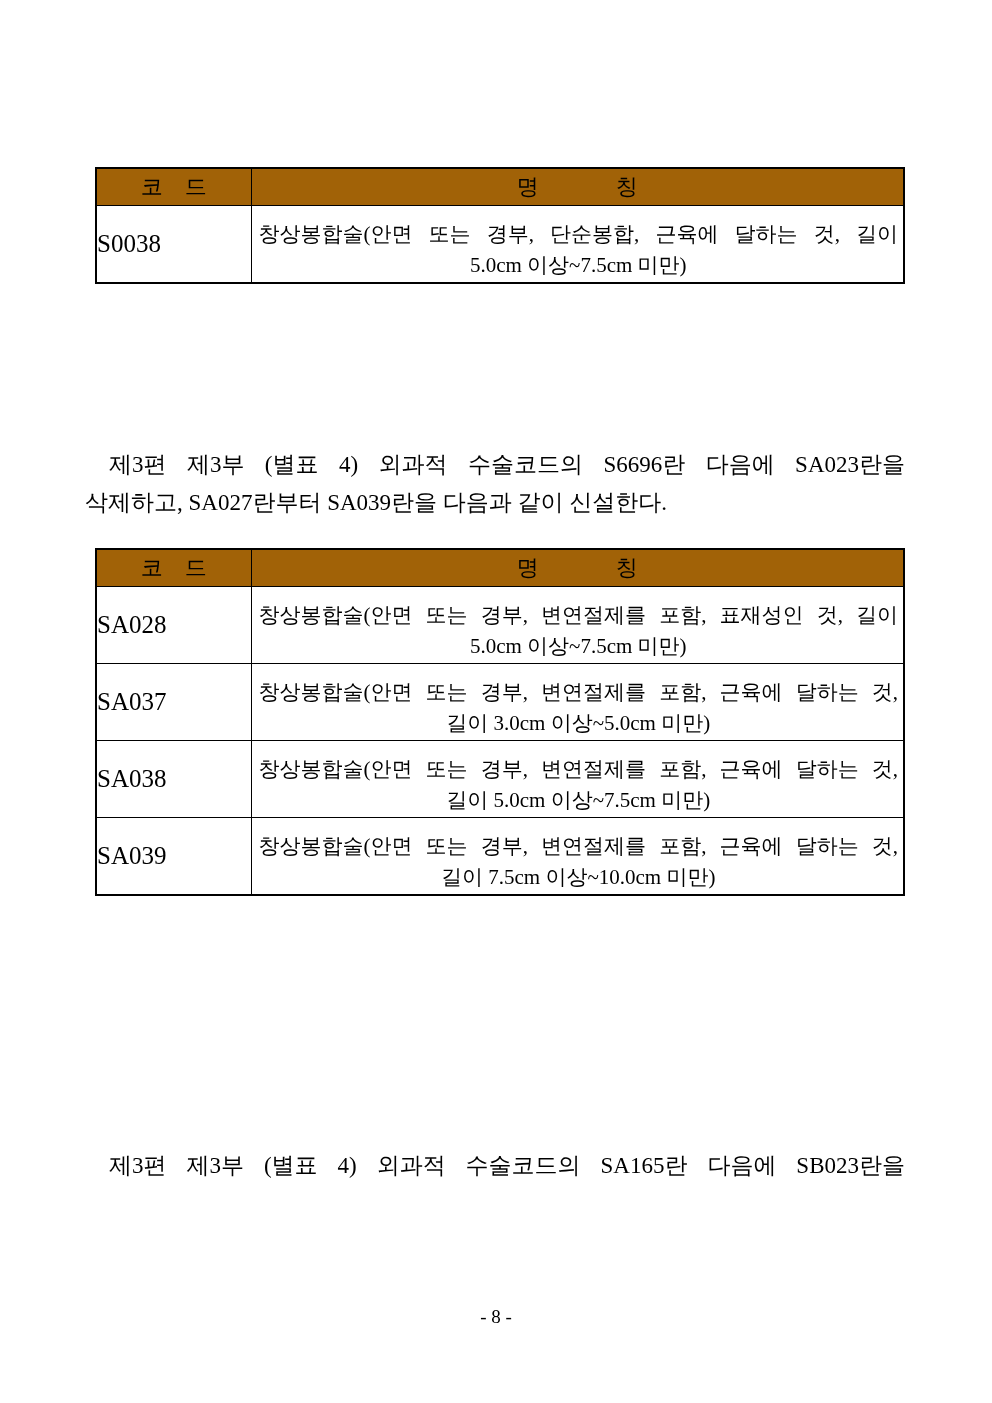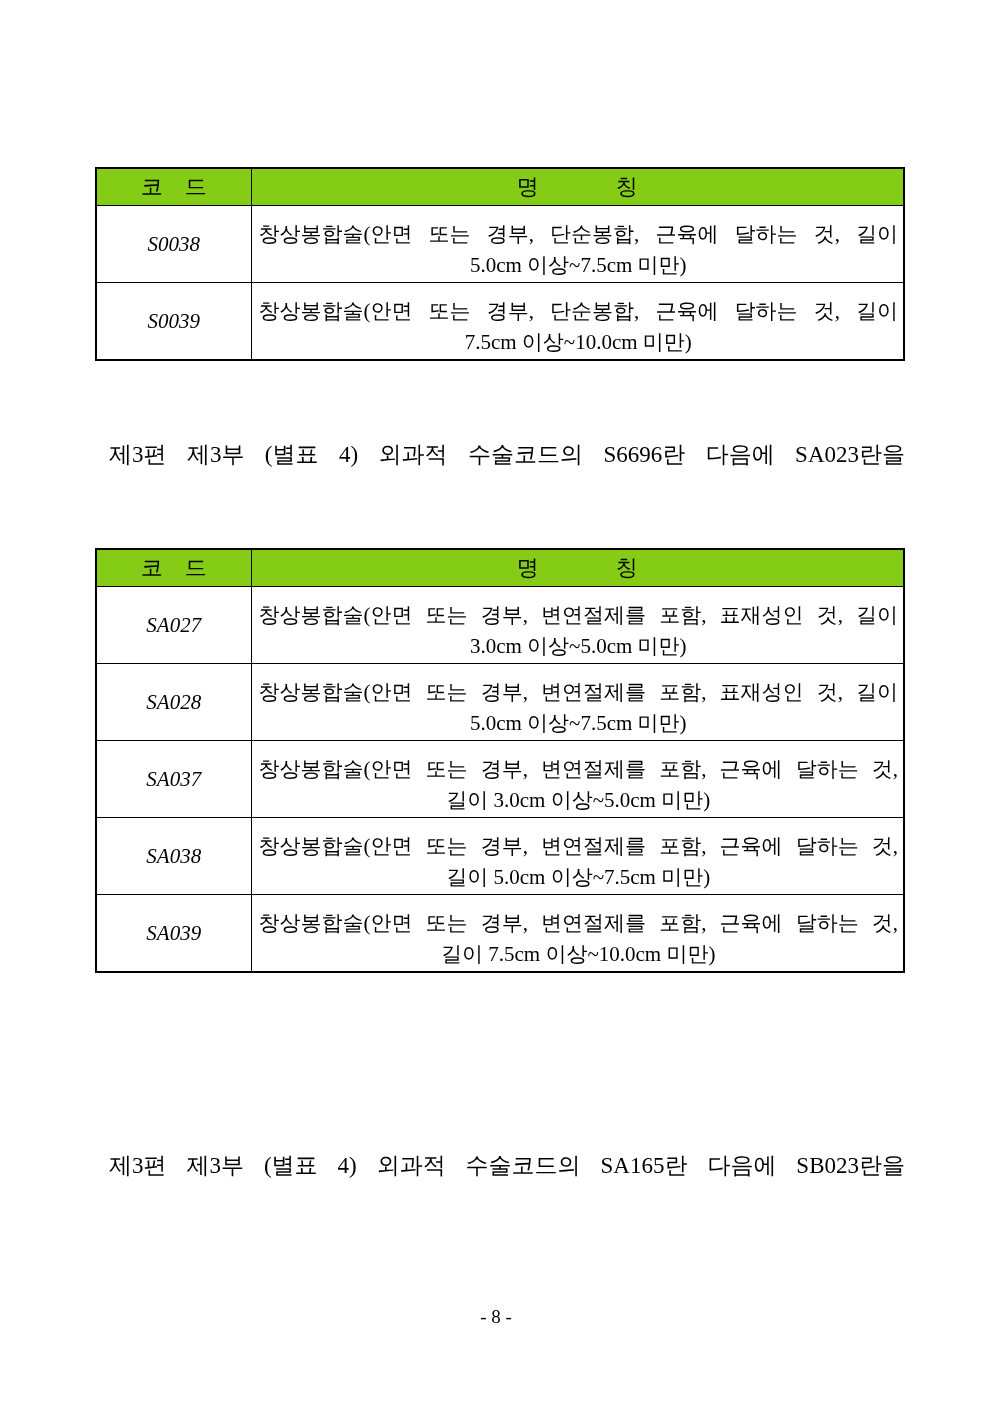--- a/index.html
+++ b/index.html
@@ -22,32 +22,31 @@
   #table1 { top: 167px; }
   #table2 { top: 548px; }
   .doc-table th, .doc-table td {
     border: 1px solid #000000;
     padding: 0;
     vertical-align: middle;
   }
   .doc-table col.col-code { width: 155px; }
   .doc-table th {
     height: 36px;
-    background: #84cc16;
+    background: #a16207;
     font-weight: normal;
     font-size: 22px;
     text-align: center;
     white-space: pre;
   }
   #table1 tbody tr { height: 66px; }
   #table2 tbody tr { height: 67px; }
   td.code-cell {
-    text-align: center;
-    font-size: 21px;
-    font-style: italic;
+    text-align: left;
+    font-size: 25px;
   }
   td.name-cell {
     font-size: 21px;
     padding: 13px 5px 1px 7px;
   }
   td.name-cell .line1 {
     display: block;
     line-height: 31px;
     text-align: justify;
     text-align-last: justify;
@@ -57,21 +56,21 @@
     line-height: 31px;
     text-align: center;
   }
   .para {
     position: absolute;
     left: 85px;
     width: 820px;
     font-size: 23px;
     line-height: 38px;
   }
-  #para1 { top: 436px; }
+  #para1 { top: 446px; }
   #para2 { top: 1147px; }
   .para .p-line-first {
     padding-left: 24px;
     text-align: justify;
     text-align-last: justify;
   }
   .para .p-line {
     text-align: left;
   }
   .para .p-caption {
@@ -102,53 +101,40 @@
     </tr>
   </thead>
   <tbody>
     <tr>
       <td class="code-cell">S0038</td>
       <td class="name-cell">
         <span class="line1">창상봉합술(안면 또는 경부, 단순봉합, 근육에 달하는 것, 길이</span>
         <span class="line2">5.0cm 이상~7.5cm 미만)</span>
       </td>
     </tr>
-    <tr>
-      <td class="code-cell">S0039</td>
-      <td class="name-cell">
-        <span class="line1">창상봉합술(안면 또는 경부, 단순봉합, 근육에 달하는 것, 길이</span>
-        <span class="line2">7.5cm 이상~10.0cm 미만)</span>
-      </td>
-    </tr>
   </tbody>
 </table>
 
 <div class="para" id="para1">
   <div class="p-line-first">제3편 제3부 (별표 4) 외과적 수술코드의 S6696란 다음에 SA023란을</div>
+  <div class="p-line">삭제하고, SA027란부터 SA039란을 다음과 같이 신설한다.</div>
 </div>
 
 <table class="doc-table" id="table2">
   <colgroup>
       <col class="col-code">
       <col>
     </colgroup>
   <thead>
     <tr>
       <th>코    드</th>
       <th>명              칭</th>
     </tr>
   </thead>
   <tbody>
-    <tr>
-      <td class="code-cell">SA027</td>
-      <td class="name-cell">
-        <span class="line1">창상봉합술(안면 또는 경부, 변연절제를 포함, 표재성인 것, 길이</span>
-        <span class="line2">3.0cm 이상~5.0cm 미만)</span>
-      </td>
-    </tr>
     <tr>
       <td class="code-cell">SA028</td>
       <td class="name-cell">
         <span class="line1">창상봉합술(안면 또는 경부, 변연절제를 포함, 표재성인 것, 길이</span>
         <span class="line2">5.0cm 이상~7.5cm 미만)</span>
       </td>
     </tr>
     <tr>
       <td class="code-cell">SA037</td>
       <td class="name-cell">

